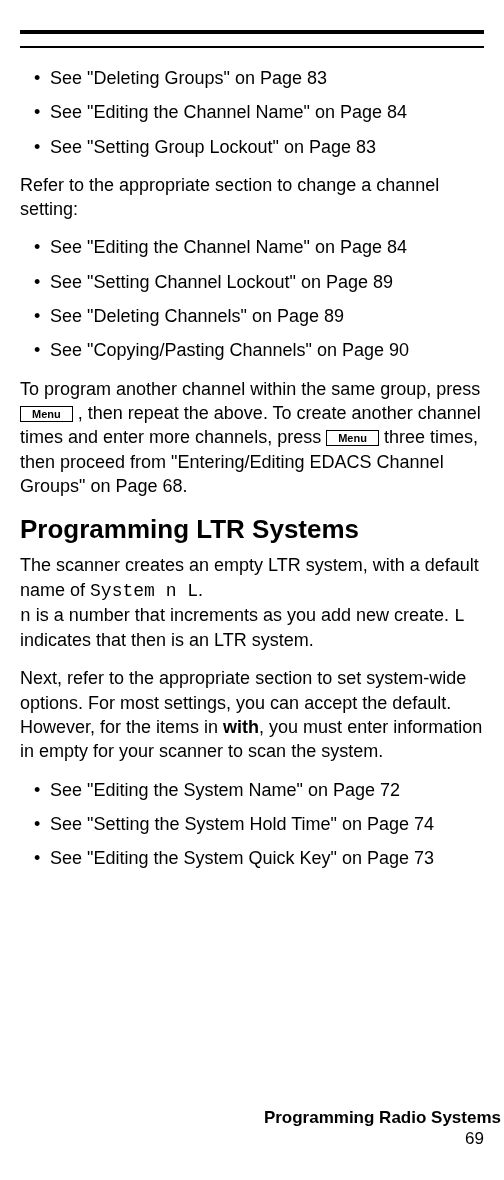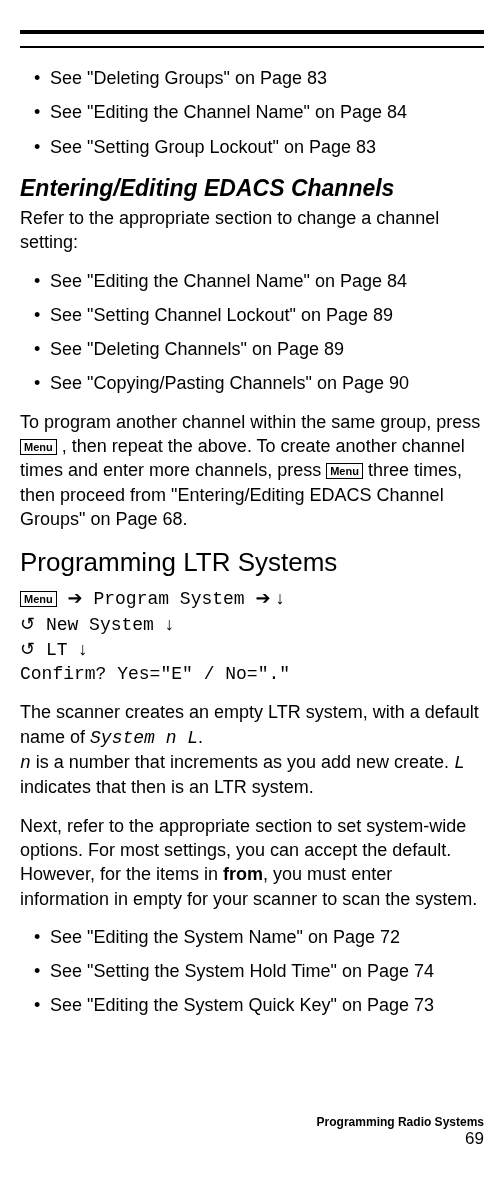--- a/index.html
+++ b/index.html
@@ -41,56 +41,55 @@
     left: -16px;
     top: 0;
   }
   .h-sub {
     font-style: italic;
     font-weight: bold;
     font-size: 23px;
     margin: 10px 0 2px 0;
   }
   .h-main {
-    font-weight: normal;
+    font-weight: bold;
     font-size: 26px;
     margin: 10px 0 6px 0;
   }
   .para {
     margin: 0 0 14px 0;
   }
   .menu-button {
     display: inline-block;
     border: 1.5px solid #000;
-    padding: 0 3px;
+    padding: 0 11px;
     font-size: 11px;
     font-weight: bold;
     line-height: 14px;
     vertical-align: 1px;
     font-family: Arial, sans-serif;
   }
   .mono {
     font-family: "Courier New", Courier, monospace;
-    font-style: italic;
   }
   .nav-block {
     font-family: "Courier New", Courier, monospace;
     font-size: 18px;
     line-height: 1.35;
     margin-bottom: 14px;
   }
   .arrow-right { font-family: Arial, sans-serif; font-weight: normal; }
   .arrow-down { font-family: Arial, sans-serif; font-weight: normal; }
   .rotate-icon { font-family: Arial, sans-serif; }
   .footer-title {
     position: absolute;
     bottom: 50px;
-    right: 20px;
+    right: 3px;
     font-weight: bold;
-    font-size: 12px;
+    font-size: 17px;
   }
   .page-num {
     position: absolute;
     bottom: 29px;
     right: 20px;
     font-size: 17px;
   }
   b { font-weight: bold; }
 </style>
 </head>
@@ -100,52 +99,43 @@
 
   <div class="top-rule-thick"></div>
   <div class="top-rule-thin"></div>
 
   <ul class="bullets">
     <li><span>See "Deleting Groups" on Page 83</span></li>
     <li><span>See "Editing the Channel Name" on Page 84</span></li>
     <li><span>See "Setting Group Lockout" on Page 83</span></li>
   </ul>
 
-  <div class="h-sub">Entering/Editing EDACS Channels</div>
   <p class="para">Refer to the appropriate section to change a channel setting:</p>
 
   <ul class="bullets">
     <li><span>See "Editing the Channel Name" on Page 84</span></li>
     <li><span>See "Setting Channel Lockout" on Page 89</span></li>
     <li><span>See "Deleting Channels" on Page 89</span></li>
     <li><span>See "Copying/Pasting Channels" on Page 90</span></li>
   </ul>
 
   <p class="para">
     <span>To program another channel within the same group, press </span><span class="menu-button">Menu</span><span> , then repeat the above. To create another channel times and enter more channels, press </span><span class="menu-button">Menu</span><span> three times, then proceed from "Entering/Editing EDACS Channel Groups" on Page 68.</span>
   </p>
 
   <div class="h-main">Programming LTR Systems</div>
 
-  <div class="nav-block">
-    <span class="menu-button">Menu</span>
-    <span class="arrow-right"> ➔</span><span> Program System </span><span class="arrow-right">➔ </span>
-    <span class="arrow-down">↓</span><br>
-    <span class="rotate-icon">↺</span><span> New System </span><span class="arrow-down">↓</span><br>
-    <span class="rotate-icon">↺</span><span> LT </span><span class="arrow-down">↓</span><br>
-    <span>Confirm? Yes="E" / No="."</span>
-  </div>
 
   <p class="para">
     <span>The scanner creates an empty LTR system, with a default name of </span><span class="mono">System n       L</span><span>.</span><br>
     <span class="mono">n</span><span> is a number that increments as you add new create. </span><span class="mono">L</span><span> indicates that then is an LTR system.</span>
   </p>
 
   <p class="para">
-    <span>Next, refer to the appropriate section to set system-wide options. For most settings, you can accept the default. However, for the items in </span><b>from</b><span>, you must enter information in empty for your scanner to scan the system.</span>
+    <span>Next, refer to the appropriate section to set system-wide options. For most settings, you can accept the default. However, for the items in </span><b>with</b><span>, you must enter information in empty for your scanner to scan the system.</span>
   </p>
 
   <ul class="bullets">
     <li><span>See "Editing the System Name" on Page 72</span></li>
     <li><span>See "Setting the System Hold Time" on Page 74</span></li>
     <li><span>See "Editing the System Quick Key" on Page 73</span></li>
   </ul>
 
   <div class="footer-title">Programming Radio Systems</div>
   <div class="page-num">69</div>

